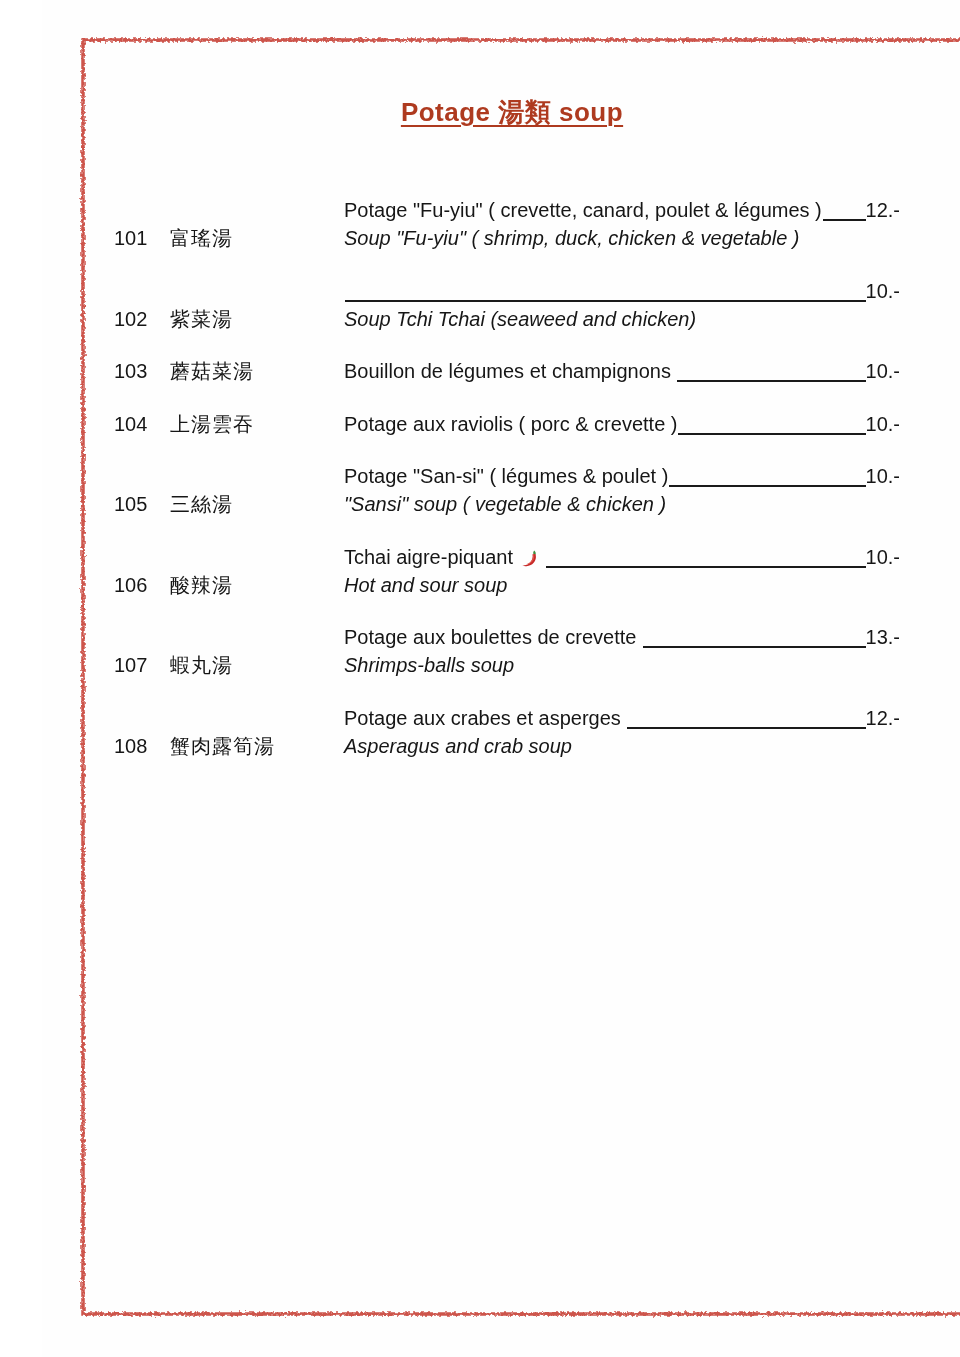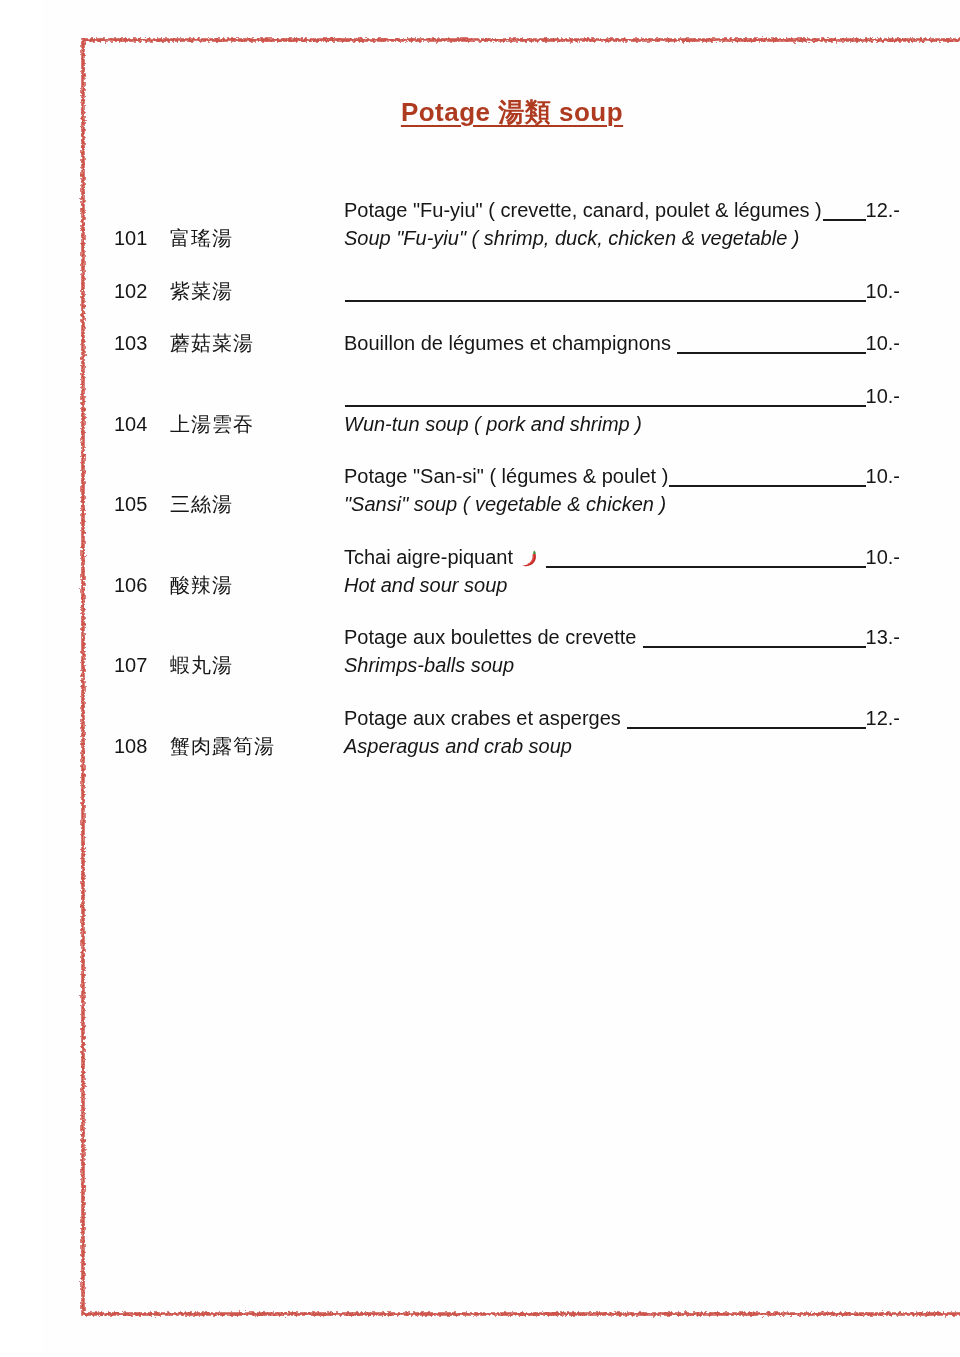--- a/index.html
+++ b/index.html
@@ -130,20 +130,21 @@
   <div class="menu-item">
     <div class="col-num">102</div>
     <div class="col-zh">紫菜湯</div>
     <div class="col-main">
       <div class="line-fr">
         
         <span></span>
         <span class="leader"></span>
         <span class="price">10.-</span>
       </div>
+      <div class="line-en">Soup Tchi Tchai (seaweed and chicken)</div>
     </div>
   </div>
 
   <div class="menu-item">
     <div class="col-num">103</div>
     <div class="col-zh">蘑菇菜湯</div>
     <div class="col-main">
       <div class="line-fr">
         <span>Bouillon de légumes et champignons </span>
         
@@ -152,26 +153,26 @@
         <span class="price">10.-</span>
       </div>
     </div>
   </div>
 
   <div class="menu-item">
     <div class="col-num">104</div>
     <div class="col-zh">上湯雲吞</div>
     <div class="col-main">
       <div class="line-fr">
-        
-        <span></span>
-        <span class="leader"></span>
-        <span class="price">10.-</span>
-      </div>
-      <div class="line-en">Wun-tun soup ( pork and shrimp )</div>
+        <span>Potage aux raviolis ( porc &amp; crevette )</span>
+        
+        <span></span>
+        <span class="leader"></span>
+        <span class="price">10.-</span>
+      </div>
     </div>
   </div>
 
   <div class="menu-item">
     <div class="col-num">105</div>
     <div class="col-zh">三絲湯</div>
     <div class="col-main">
       <div class="line-fr">
         <span>Potage "San-si" ( légumes &amp; poulet )</span>
         

